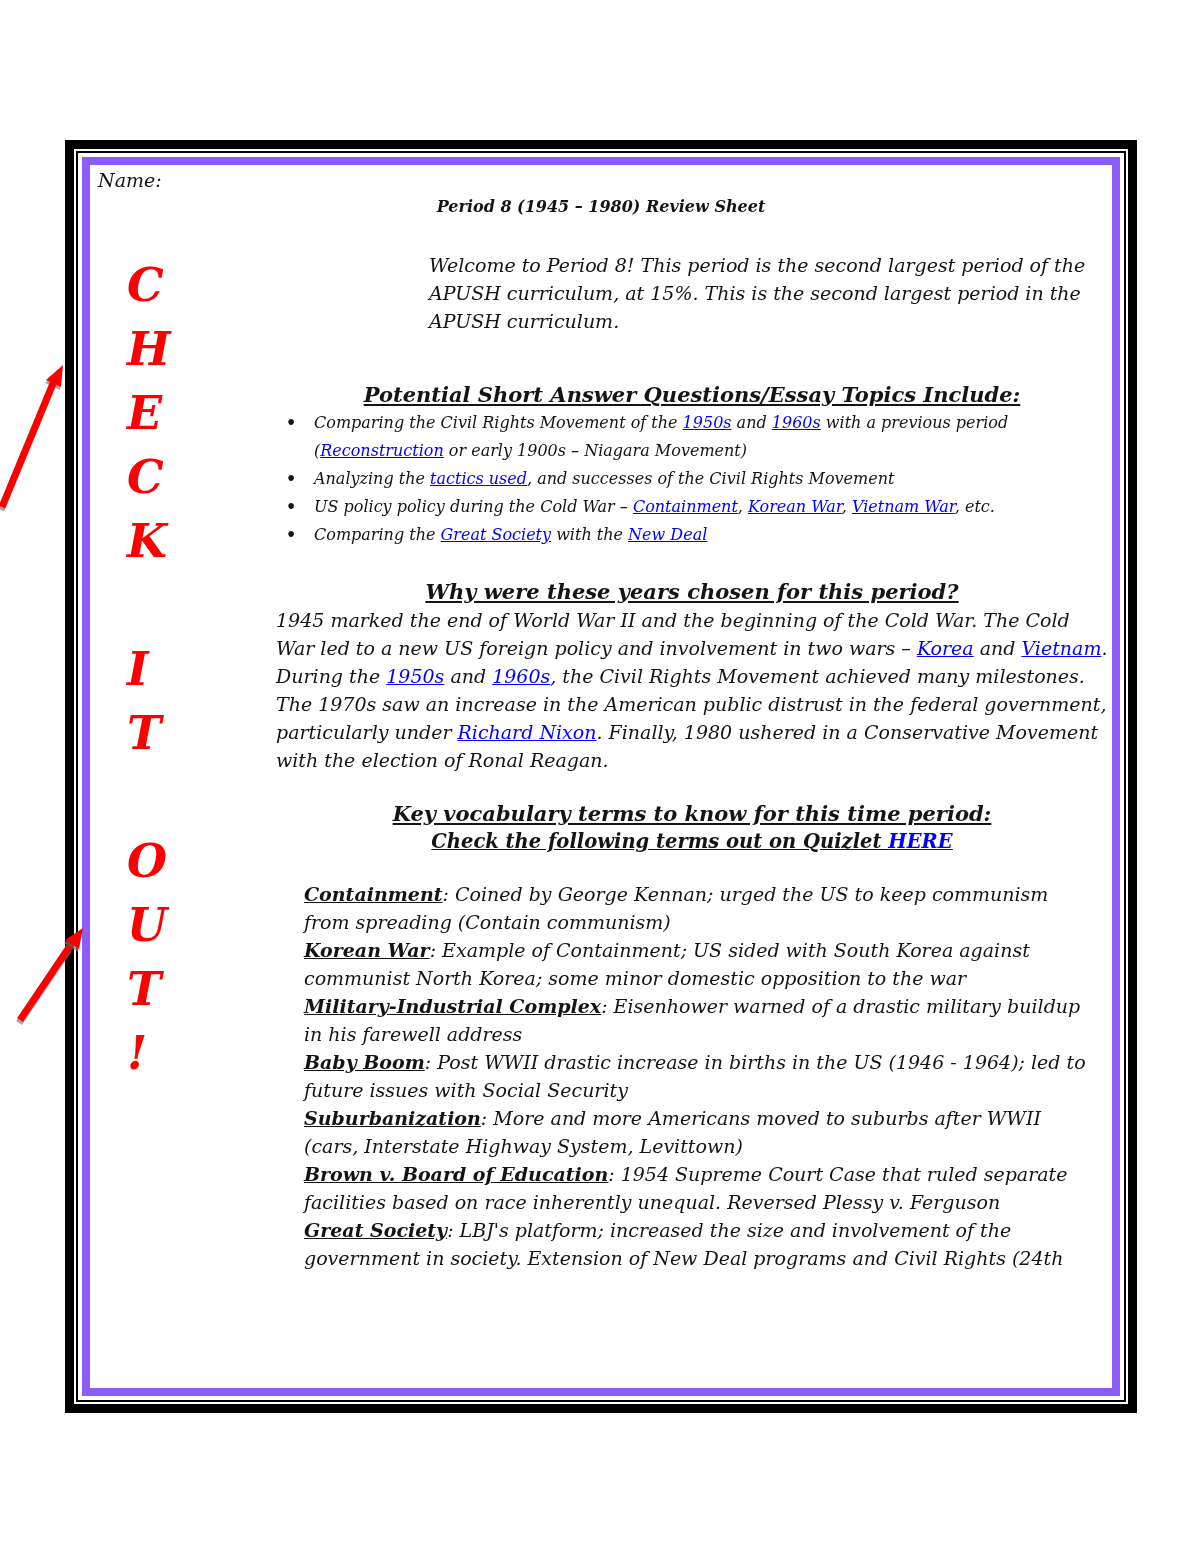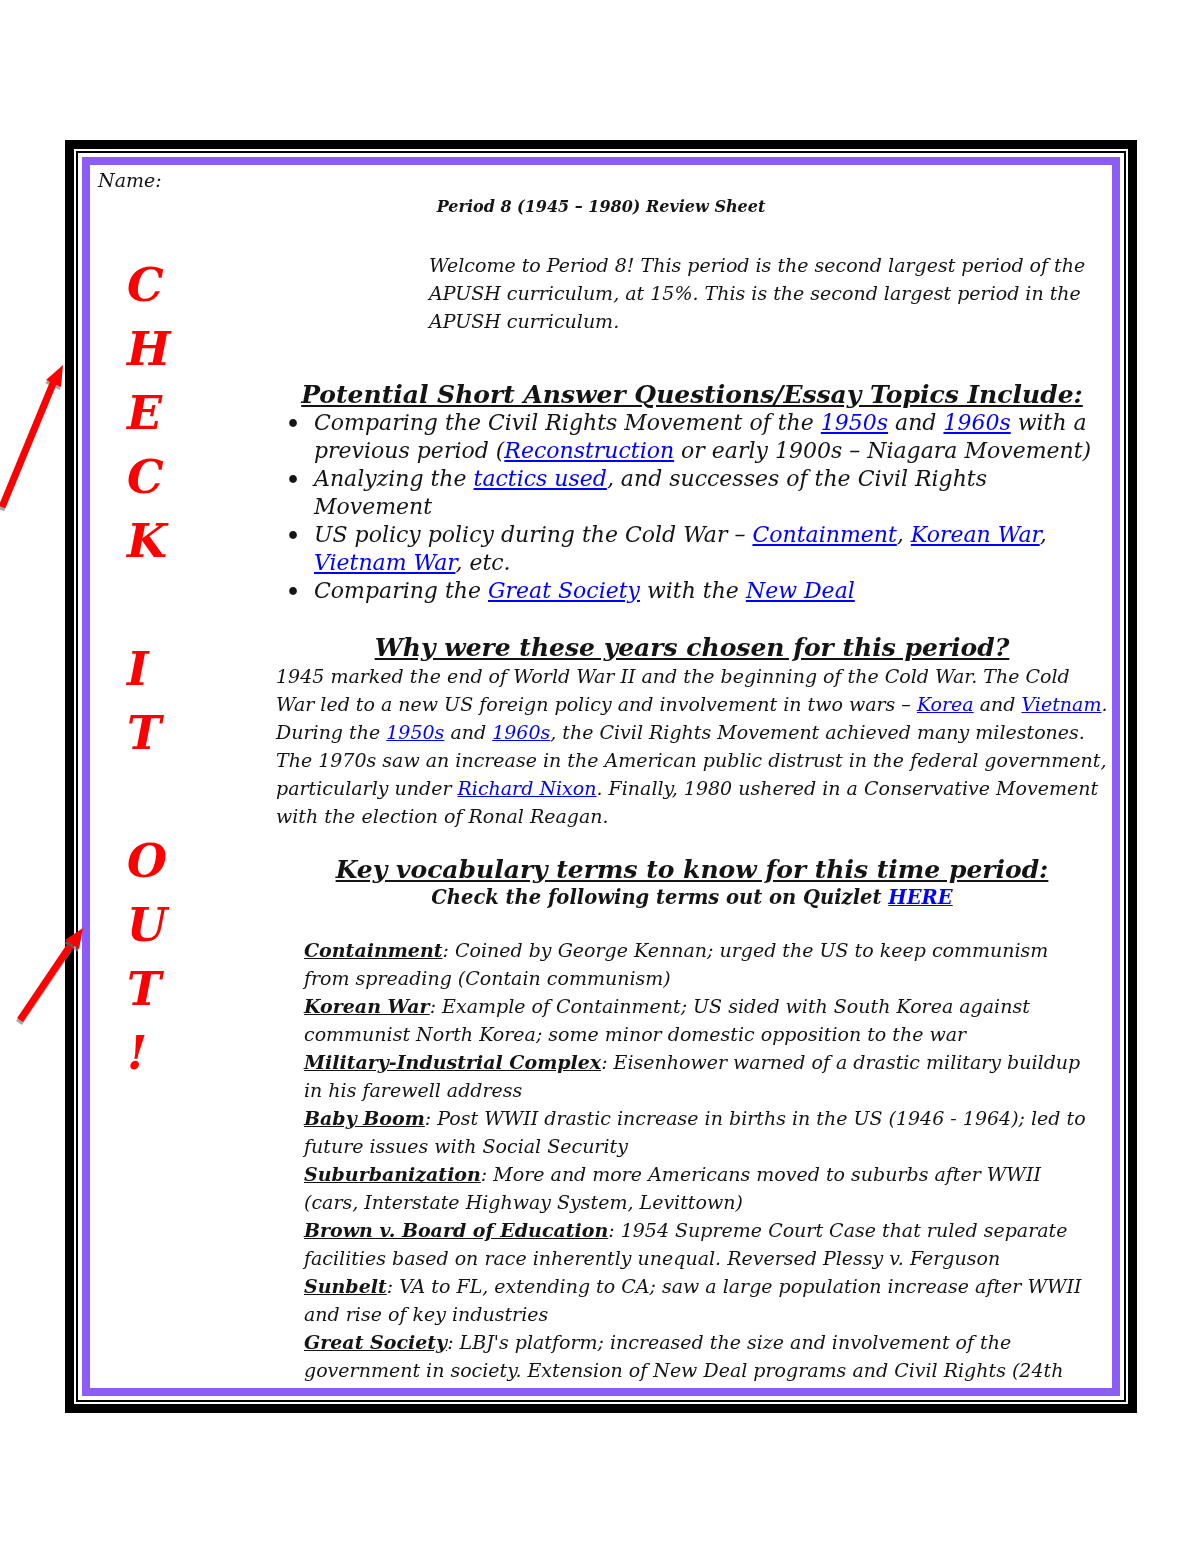--- a/index.html
+++ b/index.html
@@ -64,40 +64,41 @@
     font-size: 19px;
     line-height: 28px;
   }
   .main-col {
     margin-left: 178px;
     width: 832px;
   }
   .section-heading {
     margin: 0;
     text-align: center;
-    font-size: 25px;
+    font-size: 21px;
     line-height: 28px;
     font-weight: bold;
     text-decoration: underline;
   }
   .h-essay   { margin-top: 46px; }
   .h-why     { margin-top: 29px; }
   .h-vocab   { margin-top: 26px; }
   .sub-heading {
     margin: 0;
     text-align: center;
     font-size: 19.5px;
     line-height: 28px;
     font-weight: bold;
+    text-decoration: underline;
   }
   ul.topics {
     list-style: none;
     margin: 0;
     padding: 0;
-    font-size: 22px;
+    font-size: 16px;
     line-height: 28px;
   }
   ul.topics li {
     position: relative;
     padding-left: 38px;
   }
   ul.topics li::before {
     content: "\2022";
     position: absolute;
     left: 10px;
@@ -181,21 +182,20 @@
 
           <p class="sub-heading"><span>Check the following terms out on Quizlet </span><a href="#" class="doc-link bold">HERE</a></p>
 
           <div class="vocab-list">
               <div class="vocab-entry"><span class="vocab-term">Containment</span><span class="vocab-def">: Coined by George Kennan; urged the US to keep communism from spreading (Contain communism)</span></div>
               <div class="vocab-entry"><span class="vocab-term">Korean War</span><span class="vocab-def">: Example of Containment; US sided with South Korea against communist North Korea; some minor domestic opposition to the war</span></div>
               <div class="vocab-entry"><span class="vocab-term">Military-Industrial Complex</span><span class="vocab-def">: Eisenhower warned of a drastic military buildup in his farewell address</span></div>
               <div class="vocab-entry"><span class="vocab-term">Baby Boom</span><span class="vocab-def">: Post WWII drastic increase in births in the US (1946 - 1964); led to future issues with Social Security</span></div>
               <div class="vocab-entry"><span class="vocab-term">Suburbanization</span><span class="vocab-def">: More and more Americans moved to suburbs after WWII (cars, Interstate Highway System, Levittown)</span></div>
               <div class="vocab-entry"><span class="vocab-term">Brown v. Board of Education</span><span class="vocab-def">: 1954 Supreme Court Case that ruled separate facilities based on race inherently unequal. Reversed Plessy v. Ferguson</span></div>
-              <div class="vocab-entry"><span class="vocab-term">Sunbelt</span><span class="vocab-def">: VA to FL, extending to CA; saw a large population increase after WWII and rise of key industries</span></div>
               <div class="vocab-entry"><span class="vocab-term">Great Society</span><span class="vocab-def">: LBJ's platform; increased the size and involvement of the government in society. Extension of New Deal programs and Civil Rights (24th</span></div>
             </div>
 
         </div>
       </div>
     </div>
   </div>
 </div>
 
 <div>

